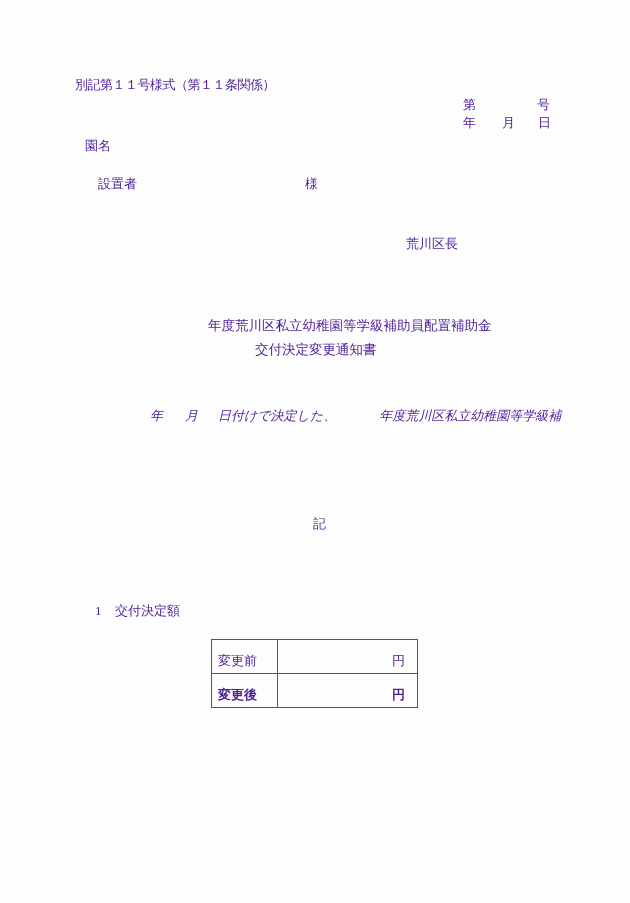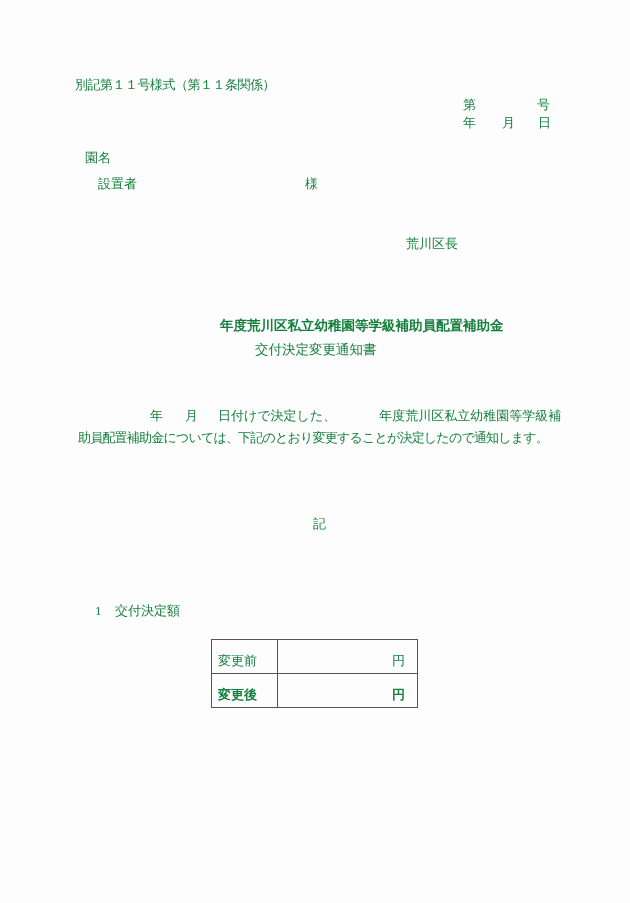--- a/index.html
+++ b/index.html
@@ -6,48 +6,48 @@
     margin: 0;
     padding: 0;
     background: #ffffff;
   }
   .page {
     position: relative;
     width: 630px;
     height: 903px;
     background: #fdfdfd;
     font-family: "Liberation Serif", "DejaVu Serif", serif;
-    color: #15803d;
+    color: #4c1d95;
     overflow: hidden;
   }
   .t {
     position: absolute;
     font-size: 13px;
     line-height: 15px;
     white-space: nowrap;
     letter-spacing: 0px;
   }
   .form-label { left: 75px; top: 77px; letter-spacing: -0.5px; }
 
   .docnum-prefix { left: 463px; top: 97px; }
   .docnum-suffix { left: 537px; top: 97px; }
   .date-year  { left: 463px; top: 115px; }
   .date-month { left: 502px; top: 115px; }
   .date-day   { left: 538px; top: 115px; }
 
-  .garden-label  { left: 85px;  top: 150px; }
+  .garden-label  { left: 85px;  top: 138px; }
   .founder-label { left: 98px;  top: 176px; }
   .honorific     { left: 305px; top: 176px; }
 
   .sender { left: 372px; top: 236px; margin-left: 34px; }
 
-  .title-line1 { left: 220px; top: 318px; font-size: 13.5px; font-weight: bold; }
+  .title-line1 { left: 208px; top: 318px; font-size: 13.5px; }
   .title-line2 { left: 255px; top: 342px; font-size: 13.5px; font-family: Liberation Serif, serif; }
 
-  .body-line1 { left: 150px; top: 408px; }
+  .body-line1 { left: 150px; top: 408px; font-style: italic; }
   .body-line1 .seg-month   { margin-left: 22px; }
   .body-line1 .seg-decided { margin-left: 20px; }
   .body-line1 .seg-subsidy { margin-left: 43px; }
   .body-line2 { left: 78px; top: 430px; letter-spacing: -0.8px; }
 
   .record-marker { left: 313px; top: 516px; }
 
   .section1-number  { left: 95px;  top: 603px; }
   .section1-heading { left: 115px; top: 603px; text-align: right; }
 
@@ -108,21 +108,20 @@
   <div class="t honorific">様</div>
 
   <div class="t sender">荒川区長</div>
 
   <div class="t title-line1">年度荒川区私立幼稚園等学級補助員配置補助金</div>
   <div class="t title-line2">交付決定変更通知書</div>
 
   <div class="t body-line1">
     <span class="seg-year">年</span><span class="seg-month">月</span><span class="seg-decided">日付けで決定した、</span><span class="seg-subsidy">年度荒川区私立幼稚園等学級補</span>
   </div>
-  <div class="t body-line2">助員配置補助金については、下記のとおり変更することが決定したので通知します。</div>
 
   <div class="t record-marker">記</div>
 
   <div class="t section1-number">1</div>
   <div class="t section1-heading">交付決定額</div>
 
   <div class="amount-table">
     <div class="amount-row">
       <div class="amount-label-cell">変更前</div>
       <div class="amount-value-cell">円</div>

